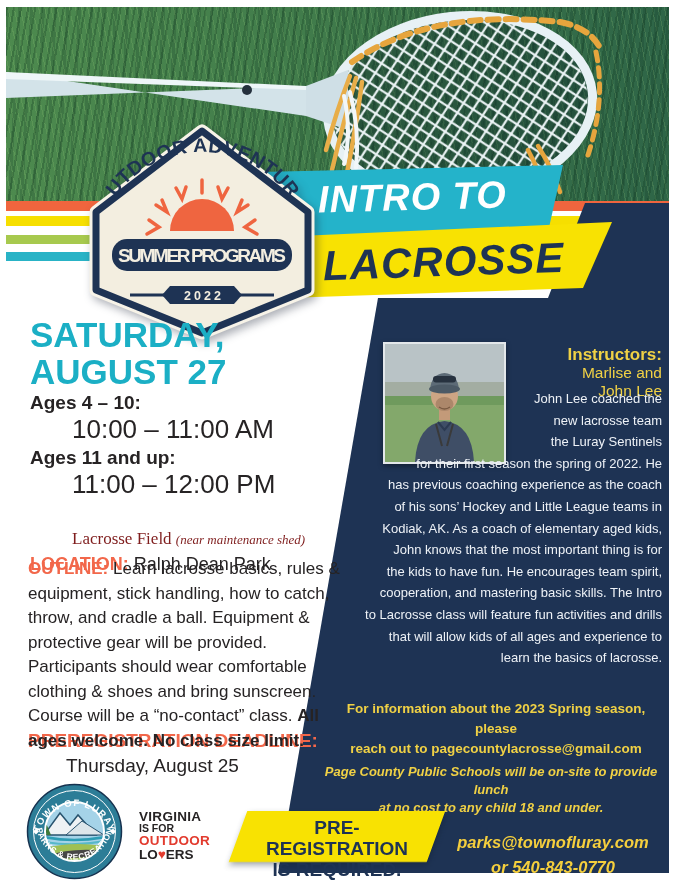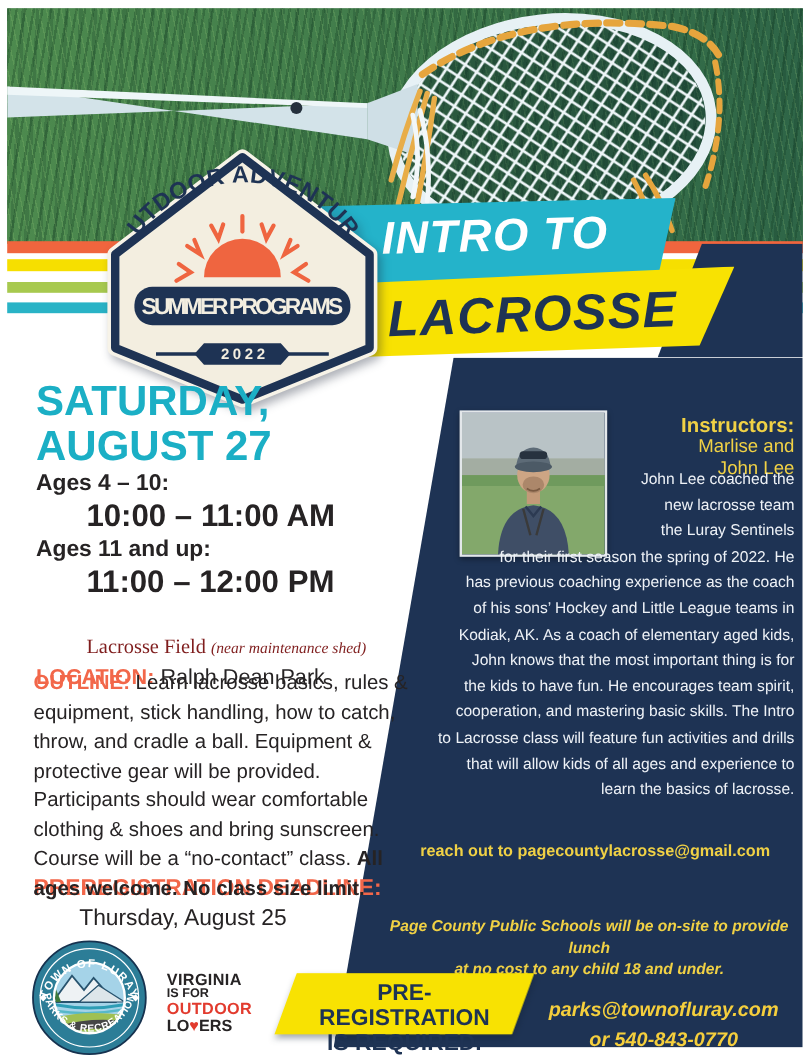--- a/index.html
+++ b/index.html
@@ -39,21 +39,21 @@
     filter:drop-shadow(2px 3px 3px rgba(15,30,50,.35));}
   #banner-yellow .t{position:absolute;left:68px;top:23px;font-size:42px;font-weight:bold;
     font-style:italic;color:#1e3354;letter-spacing:1px;transform:rotate(-2deg);}
 
   
   #badge{left:84px;top:120px;width:236px;height:222px;filter:drop-shadow(3px 4px 4px rgba(20,30,50,.35));}
 
   
   #saturday{left:30px;top:316px;color:#1bafc5;font-size:35px;font-weight:bold;line-height:37px;letter-spacing:0;}
   .ages{left:30px;color:#262324;font-size:19px;font-weight:bold;}
-  .times{left:72px;color:#262324;font-size:26px;font-weight:bold;}
+  .times{left:72px;color:#262324;font-size:26px;font-weight:normal;}
   #ages1{top:392px;} #time1{top:414px;}
   #ages2{top:447px;} #time2{top:469px;}
   #location-line1{left:30px;top:506px;font-size:18px;color:#262324;margin-top:48px;}
   .orange-label{color:#f2674a;font-weight:bold;}
   #location-line2{left:72px;top:529px;font-size:17px;color:#7f1d1d;font-family:Liberation Serif, serif;}
   #location-note{font-size:13px;font-style:italic;}
   #outline{left:28px;top:557px;width:326px;font-size:17px;line-height:24.5px;color:#262324;}
   #outline .bold-tail{font-weight:bold;}
   #prereg-label{left:28px;top:730px;font-size:19px;}
   #prereg-date{left:66px;top:755px;font-size:19px;color:#262324;}
@@ -223,20 +223,21 @@
 of his sons’ Hockey and Little League teams in
 Kodiak, AK.  As a coach of elementary aged kids,
 John knows that the most important thing is for
 the kids to have fun.  He encourages team spirit,
 cooperation, and mastering basic skills.  The Intro
 to Lacrosse class will feature fun activities and drills
 that will allow kids of all ages and experience to
 learn the basics of lacrosse.</div>
 
   <div class="abs" id="season-info">
+    <div>For information about the 2023 Spring season, please</div>
     <div>reach out to pagecountylacrosse@gmail.com</div>
   </div>
 
   <div class="abs" id="lunch-note">
     <div>Page County Public Schools will be on-site to provide lunch</div>
     <div>at no cost to any child 18 and under.</div>
   </div>
 
   <div class="abs" id="prereg-shape"></div>
   <div class="abs" id="prereg-text">

